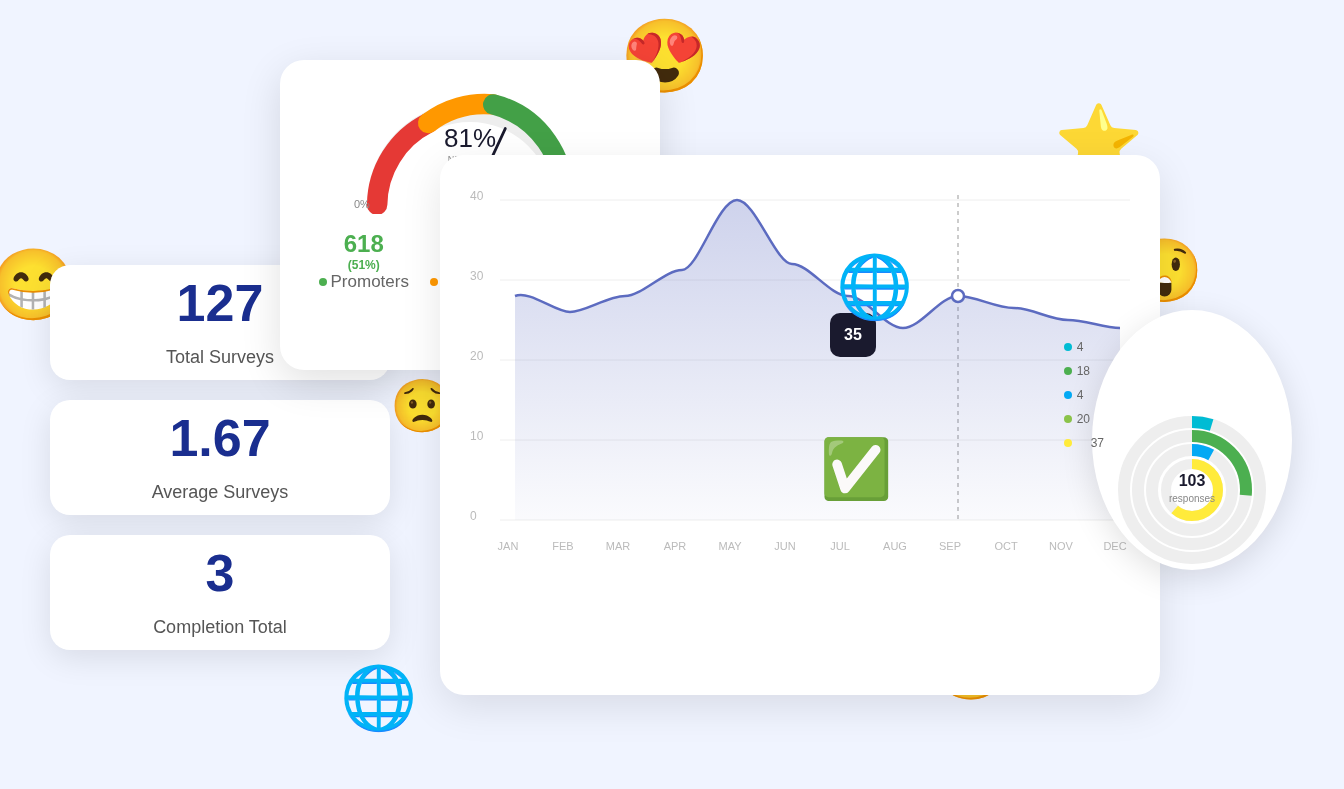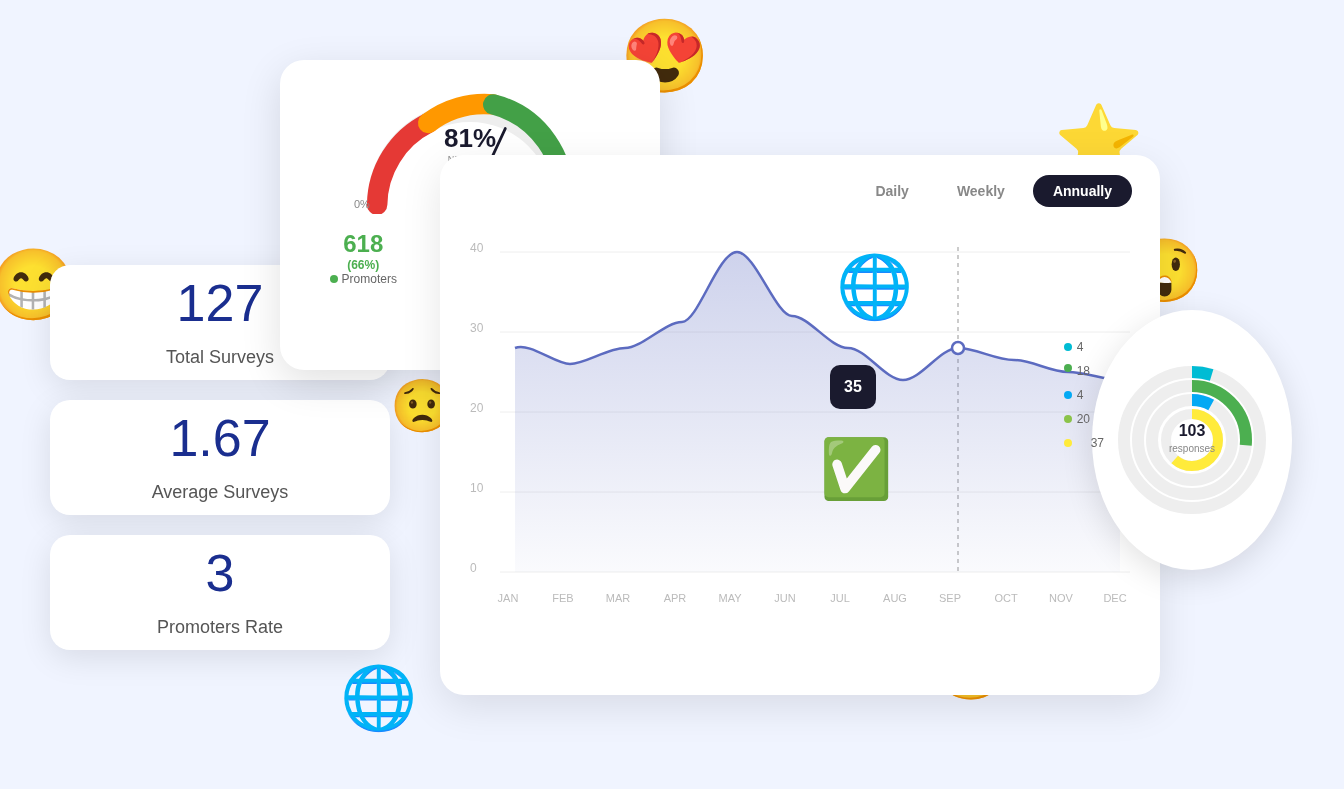--- a/index.html
+++ b/index.html
@@ -26,21 +26,21 @@
       box-shadow: 0 8px 32px rgba(0,0,0,0.10);
       display: flex;
       flex-direction: column;
       align-items: center;
       justify-content: center;
       padding: 20px 30px;
     }
 
     .stat-card .stat-number {
       font-size: 52px;
-      font-weight: 400;
+      font-weight: 700;
       color: #1a2e8f;
       line-height: 1;
     }
 
     .stat-card .stat-label {
       font-size: 18px;
       color: #555;
       margin-top: 18px;
       font-weight: 500;
     }
@@ -95,21 +95,21 @@
     .gauge-center-text {
       position: absolute;
       top: 45%;
       left: 50%;
       transform: translate(-50%, -50%);
       text-align: center;
     }
 
     .gauge-percent {
       font-size: 26px;
-      font-weight: 700;
+      font-weight: 400;
       color: #1a1a2e;
       display: block;
     }
 
     .gauge-label {
       font-size: 9px;
       color: #888;
       display: block;
     }
 
@@ -153,21 +153,21 @@
 
     .nps-stat-dot {
       width: 8px;
       height: 8px;
       border-radius: 50%;
       display: inline-block;
       margin-right: 4px;
     }
 
     .nps-stat-name {
-      font-size: 12px;
+      font-size: 17px;
       color: #666;
       display: flex;
       align-items: center;
     }
 
     .promoter-color { color: #4CAF50; }
     .passive-color { color: #FF9800; }
     .detractor-color { color: #F44336; }
 
     
@@ -304,21 +304,21 @@
     <span class="stat-label">Total Surveys</span>
   </div>
 
   <div class="stat-card card-duration">
     <span class="stat-number">1.67</span>
     <span class="stat-label">Average Surveys</span>
   </div>
 
   <div class="stat-card card-completion">
     <span class="stat-number">3</span>
-    <span class="stat-label">Promoters Rate</span>
+    <span class="stat-label">Completion Total</span>
   </div>
 
   <div class="nps-card">
     <div class="gauge-container">
       <svg class="gauge-svg" viewBox="0 0 240 140">
 
         <path d="M 20 130 A 100 100 0 0 1 220 130" fill="none" stroke="#eee" stroke-width="22" stroke-linecap="round"></path>
 
         <path d="M 20 130 A 100 100 0 0 1 75 42" fill="none" stroke="#e53935" stroke-width="22" stroke-linecap="round"></path>
 
@@ -334,21 +334,21 @@
         <span class="gauge-label">NPS Score</span>
       </div>
       <span class="gauge-min">0%</span>
       <span class="gauge-max">100%</span>
     </div>
 
     <div class="nps-stats">
 
       <div class="nps-stat">
         <span class="nps-stat-number promoter-color">618</span>
-        <span class="nps-stat-pct promoter-color">(66%)</span>
+        <span class="nps-stat-pct promoter-color">(51%)</span>
         <span class="nps-stat-name">
           <span class="nps-stat-dot" style="background:#4CAF50;"></span>
           <span>Promoters</span>
         </span>
       </div>
 
       <div class="nps-stat">
         <span class="nps-stat-number passive-color">171</span>
         <span class="nps-stat-pct passive-color">(18%)</span>
         <span class="nps-stat-name">
@@ -362,25 +362,20 @@
         <span class="nps-stat-pct detractor-color">(17%)</span>
         <span class="nps-stat-name">
           <span class="nps-stat-dot" style="background:#F44336;"></span>
           <span>Detractors</span>
         </span>
       </div>
     </div>
   </div>
 
   <div class="chart-card">
-    <div class="chart-header">
-      <button class="time-btn time-btn-inactive">Daily</button>
-      <button class="time-btn time-btn-inactive">Weekly</button>
-      <button class="time-btn time-btn-active">Annually</button>
-    </div>
     <div class="chart-area">
       
       <div class="chart-tooltip">
         <span>35</span>
       </div>
       <svg width="100%" height="100%" viewBox="0 0 680 420">
 
         <text x="10" y="25" class="y-label" font-size="13" fill="#bbb">40</text>
         <text x="10" y="105" class="y-label" font-size="13" fill="#bbb">30</text>
         <text x="10" y="185" class="y-label" font-size="13" fill="#bbb">20</text>
@@ -444,21 +439,21 @@
         <text x="380" y="375" font-size="11" fill="#bbb" text-anchor="middle">JUL</text>
         <text x="435" y="375" font-size="11" fill="#bbb" text-anchor="middle">AUG</text>
         <text x="490" y="375" font-size="11" fill="#bbb" text-anchor="middle">SEP</text>
         <text x="546" y="375" font-size="11" fill="#bbb" text-anchor="middle">OCT</text>
         <text x="601" y="375" font-size="11" fill="#bbb" text-anchor="middle">NOV</text>
         <text x="655" y="375" font-size="11" fill="#bbb" text-anchor="middle">DEC</text>
       </svg>
     </div>
   </div>
 
-  <div style="position:absolute; right:52px; top:310px; width:200px; height:260px; background:#fff; border-radius:50%; box-shadow: 0 8px 32px rgba(0,0,0,0.12); display:flex; align-items:center; justify-content:center; flex-direction:column;">
+  <div style="position:absolute; right:52px; top:310px; width:200px; height:260px; background:#fff; border-radius:50%; box-shadow: 0 8px 32px rgba(0,0,0,0.12); display:flex; align-items:center; justify-content:flex-end; flex-direction:column;">
     <svg width="160" height="160" viewBox="0 0 160 160">
 
       <circle cx="80" cy="80" r="68" fill="none" stroke="#eee" stroke-width="12"></circle>
       <circle cx="80" cy="80" r="68" fill="none" stroke="#00bcd4" stroke-width="12" stroke-dasharray="20 407" stroke-dashoffset="0" transform="rotate(-90 80 80)"></circle>
 
       <circle cx="80" cy="80" r="54" fill="none" stroke="#eee" stroke-width="12"></circle>
       <circle cx="80" cy="80" r="54" fill="none" stroke="#4caf50" stroke-width="12" stroke-dasharray="90 249" stroke-dashoffset="0" transform="rotate(-90 80 80)"></circle>
 
       <circle cx="80" cy="80" r="40" fill="none" stroke="#eee" stroke-width="12"></circle>
       <circle cx="80" cy="80" r="40" fill="none" stroke="#03a9f4" stroke-width="12" stroke-dasharray="20 231" stroke-dashoffset="0" transform="rotate(-90 80 80)"></circle>
@@ -470,21 +465,21 @@
       <text x="80" y="92" text-anchor="middle" font-size="10" fill="#888">responses</text>
     </svg>
 
   </div>
 
   <div style="position:absolute; right:240px; top:340px; display:flex; flex-direction:column; gap:10px;">
     <div style="display:flex; align-items:center; gap:5px; font-size:12px; color:#666;">
       <span style="width:8px;height:8px;border-radius:50%;background:#00bcd4;display:inline-block;"></span>
       <span>4</span>
     </div>
-    <div style="display:flex; align-items:flex-start; gap:5px; font-size:12px; color:#666;">
+    <div style="display:flex; align-items:center; gap:5px; font-size:12px; color:#666;">
       <span style="width:8px;height:8px;border-radius:50%;background:#4caf50;display:inline-block;"></span>
       <span>18</span>
     </div>
     <div style="display:flex; align-items:center; gap:5px; font-size:12px; color:#666;">
       <span style="width:8px;height:8px;border-radius:50%;background:#03a9f4;display:inline-block;"></span>
       <span>4</span>
     </div>
     <div style="display:flex; align-items:center; gap:5px; font-size:12px; color:#666;">
       <span style="width:8px;height:8px;border-radius:50%;background:#8bc34a;display:inline-block;"></span>
       <span>20</span>

